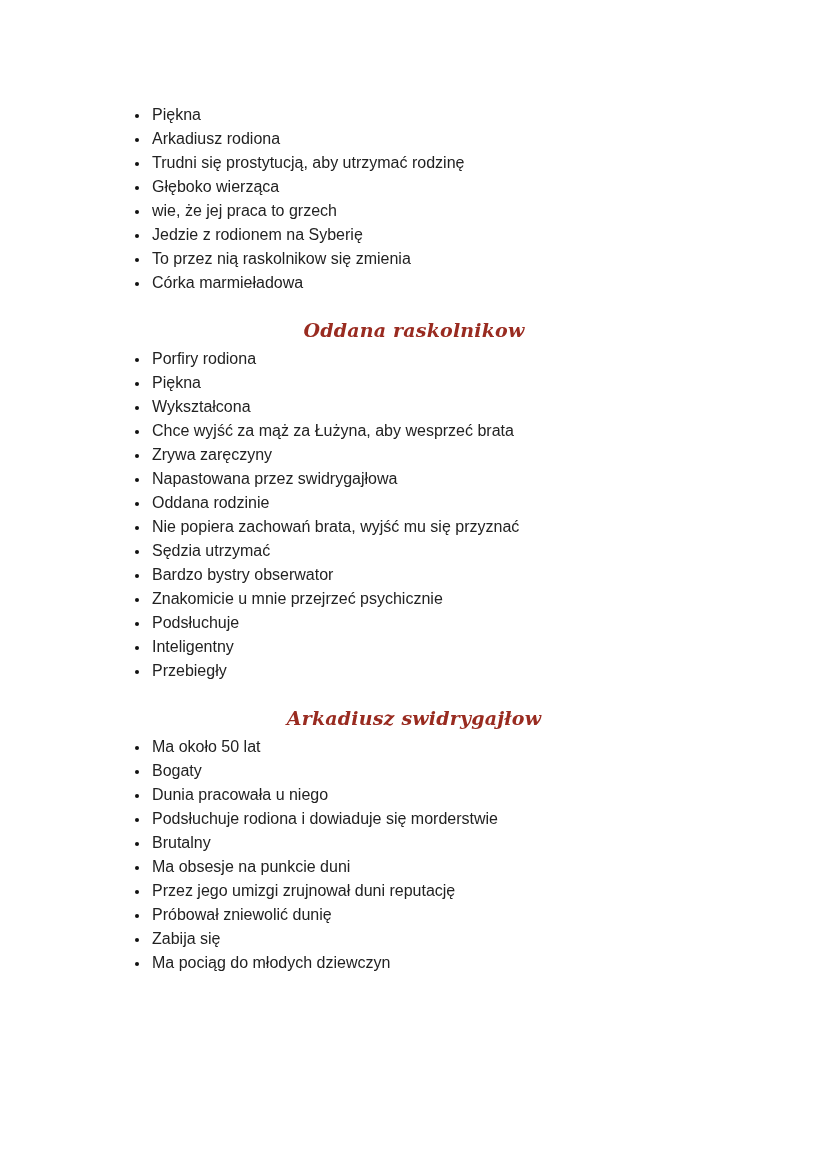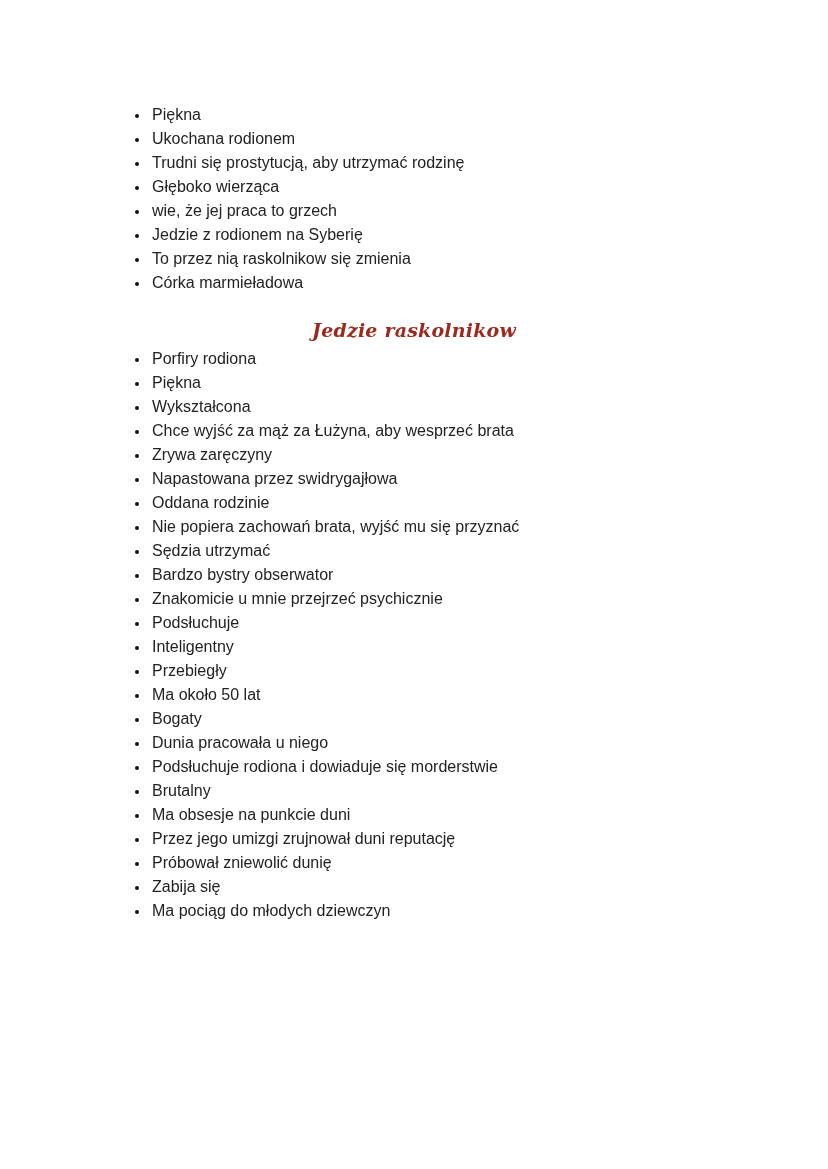--- a/index.html
+++ b/index.html
@@ -49,32 +49,32 @@
 </style>
 </head>
 <body>
 
 <div class="page">
   <div id="sections">
   <section class="section">
 
     <ul class="bullets">
           <li>Piękna</li>
-          <li>Ukochana rodionem</li>
+          <li>Arkadiusz rodiona</li>
           <li>Trudni się prostytucją, aby utrzymać rodzinę</li>
           <li>Głęboko wierząca</li>
           <li>wie, że jej praca  to grzech</li>
           <li>Jedzie z rodionem na Syberię</li>
           <li>To przez nią raskolnikow się zmienia</li>
           <li>Córka marmieładowa</li>
         </ul>
   </section>
 
   <section class="section">
-    <h2 class="heading">Jedzie raskolnikow</h2>
+    <h2 class="heading">Oddana raskolnikow</h2>
     <ul class="bullets">
           <li>Porfiry rodiona</li>
           <li>Piękna</li>
           <li>Wykształcona</li>
           <li>Chce wyjść za mąż za Łużyna, aby wesprzeć brata</li>
           <li>Zrywa zaręczyny</li>
           <li>Napastowana przez swidrygajłowa</li>
           <li>Oddana rodzinie</li>
           <li>Nie popiera zachowań brata, wyjść mu się przyznać</li>
         </ul>
@@ -85,20 +85,21 @@
           <li>Sędzia utrzymać</li>
           <li>Bardzo bystry obserwator</li>
           <li>Znakomicie u mnie przejrzeć psychicznie</li>
           <li>Podsłuchuje</li>
           <li>Inteligentny</li>
           <li>Przebiegły</li>
         </ul>
   </section>
 
   <section class="section">
+    <h2 class="heading">Arkadiusz swidrygajłow</h2>
     <ul class="bullets">
           <li>Ma około 50 lat</li>
           <li>Bogaty</li>
           <li>Dunia pracowała u niego</li>
           <li>Podsłuchuje rodiona i dowiaduje się morderstwie</li>
           <li>Brutalny</li>
           <li>Ma obsesje na punkcie duni</li>
           <li>Przez jego umizgi zrujnował duni reputację</li>
           <li>Próbował zniewolić dunię</li>
           <li>Zabija się</li>

